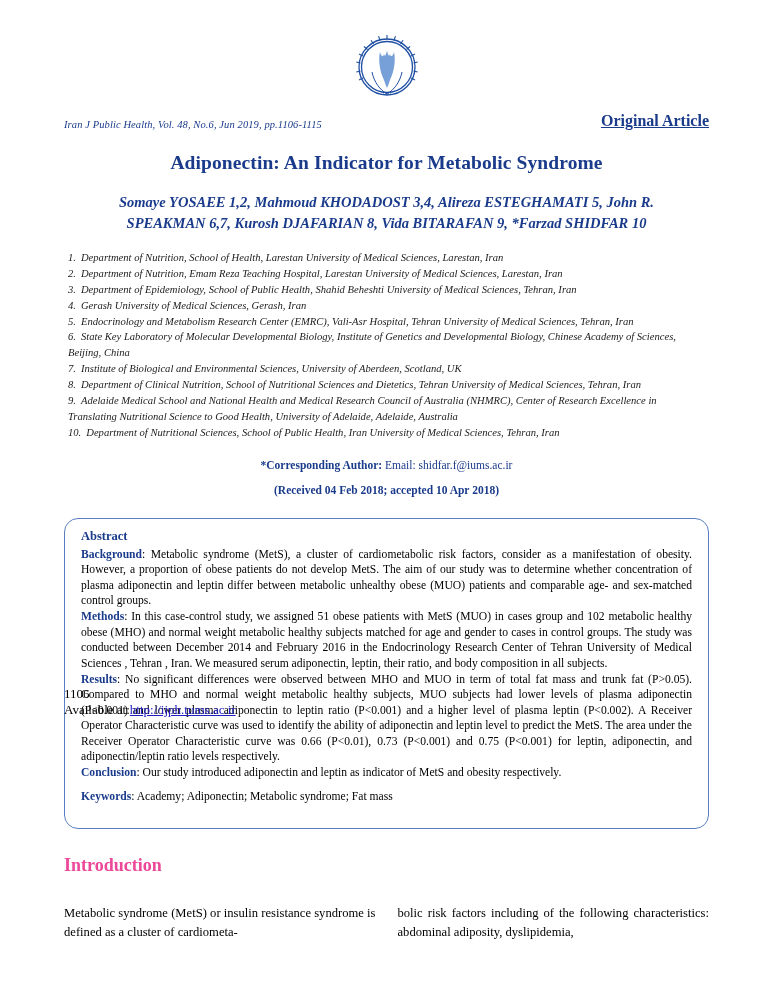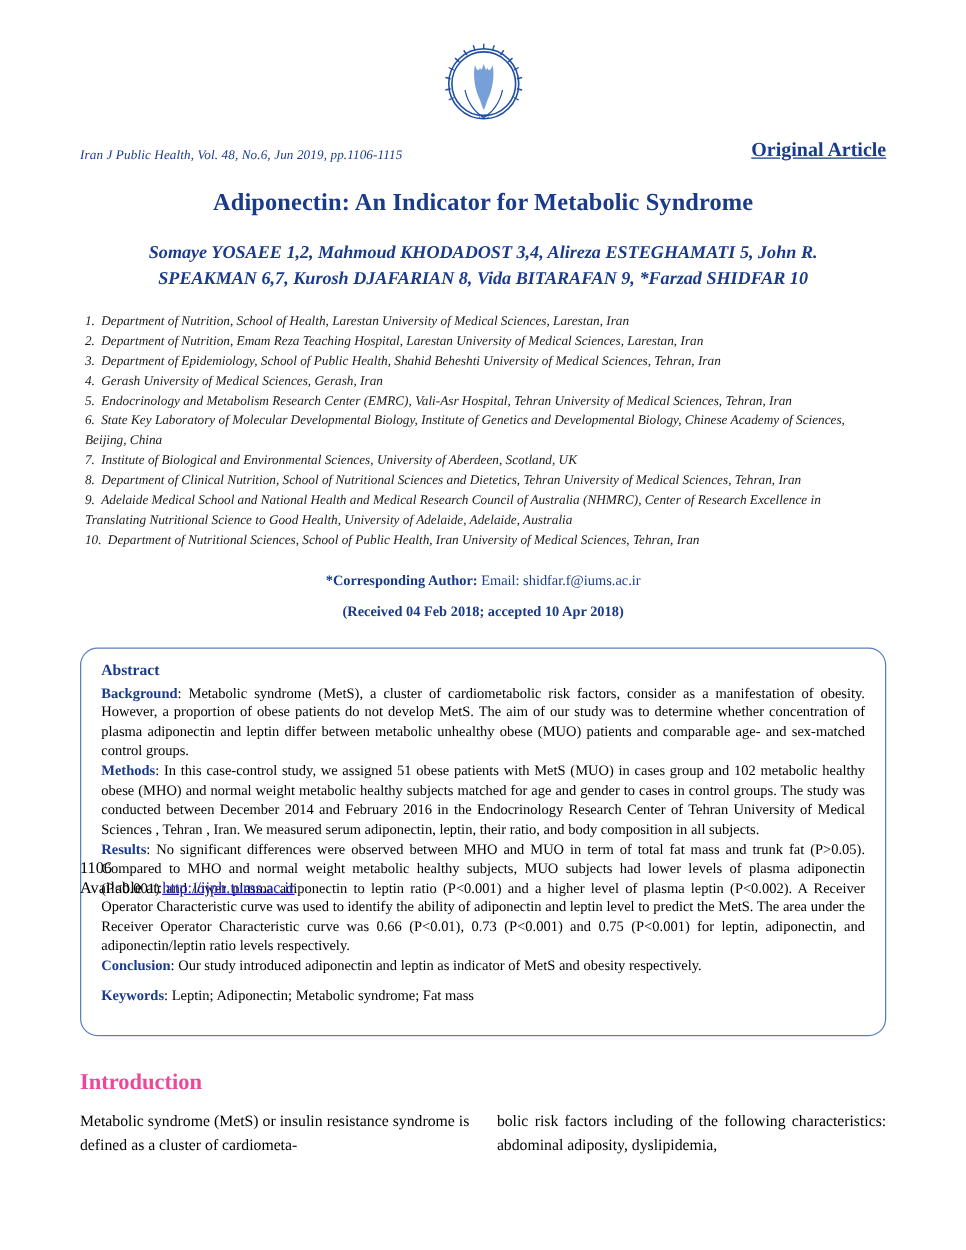--- a/index.html
+++ b/index.html
@@ -154,21 +154,21 @@
   
   .section-head {
     color: #ec4899;
     font-size: 18px;
     font-weight: bold;
     margin-top: 26px;
   }
   .cols {
     display: flex;
     gap: 22px;
-    margin-top: 12px;
+    margin-top: 28px;
   }
   .col {
     flex: 1;
     font-size: 12.6px;
     line-height: 1.5;
     text-align: justify;
   }
 
   
   .footer {
@@ -297,21 +297,21 @@
 
     <p class="abstract-p">
       <span class="abs-label">Results</span><span>:  No significant differences were observed between MHO and MUO in term of total fat mass and trunk fat (P&gt;0.05). Compared to MHO and normal weight metabolic healthy subjects, MUO subjects had lower levels of plasma adiponectin (P&lt;0.001) and lower plasma adiponectin to leptin ratio (P&lt;0.001) and a higher level of plasma leptin (P&lt;0.002). A Receiver Operator Characteristic curve was used to identify the ability of adiponectin and leptin level to predict the MetS. The area under the Receiver Operator Characteristic curve was 0.66 (P&lt;0.01), 0.73 (P&lt;0.001) and 0.75 (P&lt;0.001) for leptin, adiponectin, and adiponectin/leptin ratio levels respectively.</span>
     </p>
 
     <p class="abstract-p">
       <span class="abs-label">Conclusion</span><span>: Our study introduced adiponectin and leptin as indicator of MetS and obesity respectively.</span>
     </p>
 
     <p class="keywords">
-      <span class="kw-label">Keywords</span><span>: Leptin; Adiponectin; Metabolic syndrome; Fat mass</span>
+      <span class="kw-label">Keywords</span><span>: Academy; Adiponectin; Metabolic syndrome; Fat mass</span>
     </p>
   </div>
 
   <div class="section-head">Introduction</div>
   <div class="cols">
     <div class="col">Metabolic syndrome (MetS) or insulin resistance syndrome is defined as a cluster of cardiometa-</div>
     <div class="col">bolic risk factors including of the following characteristics:  abdominal  adiposity,  dyslipidemia,</div>
   </div>
 
   <div class="footer">

